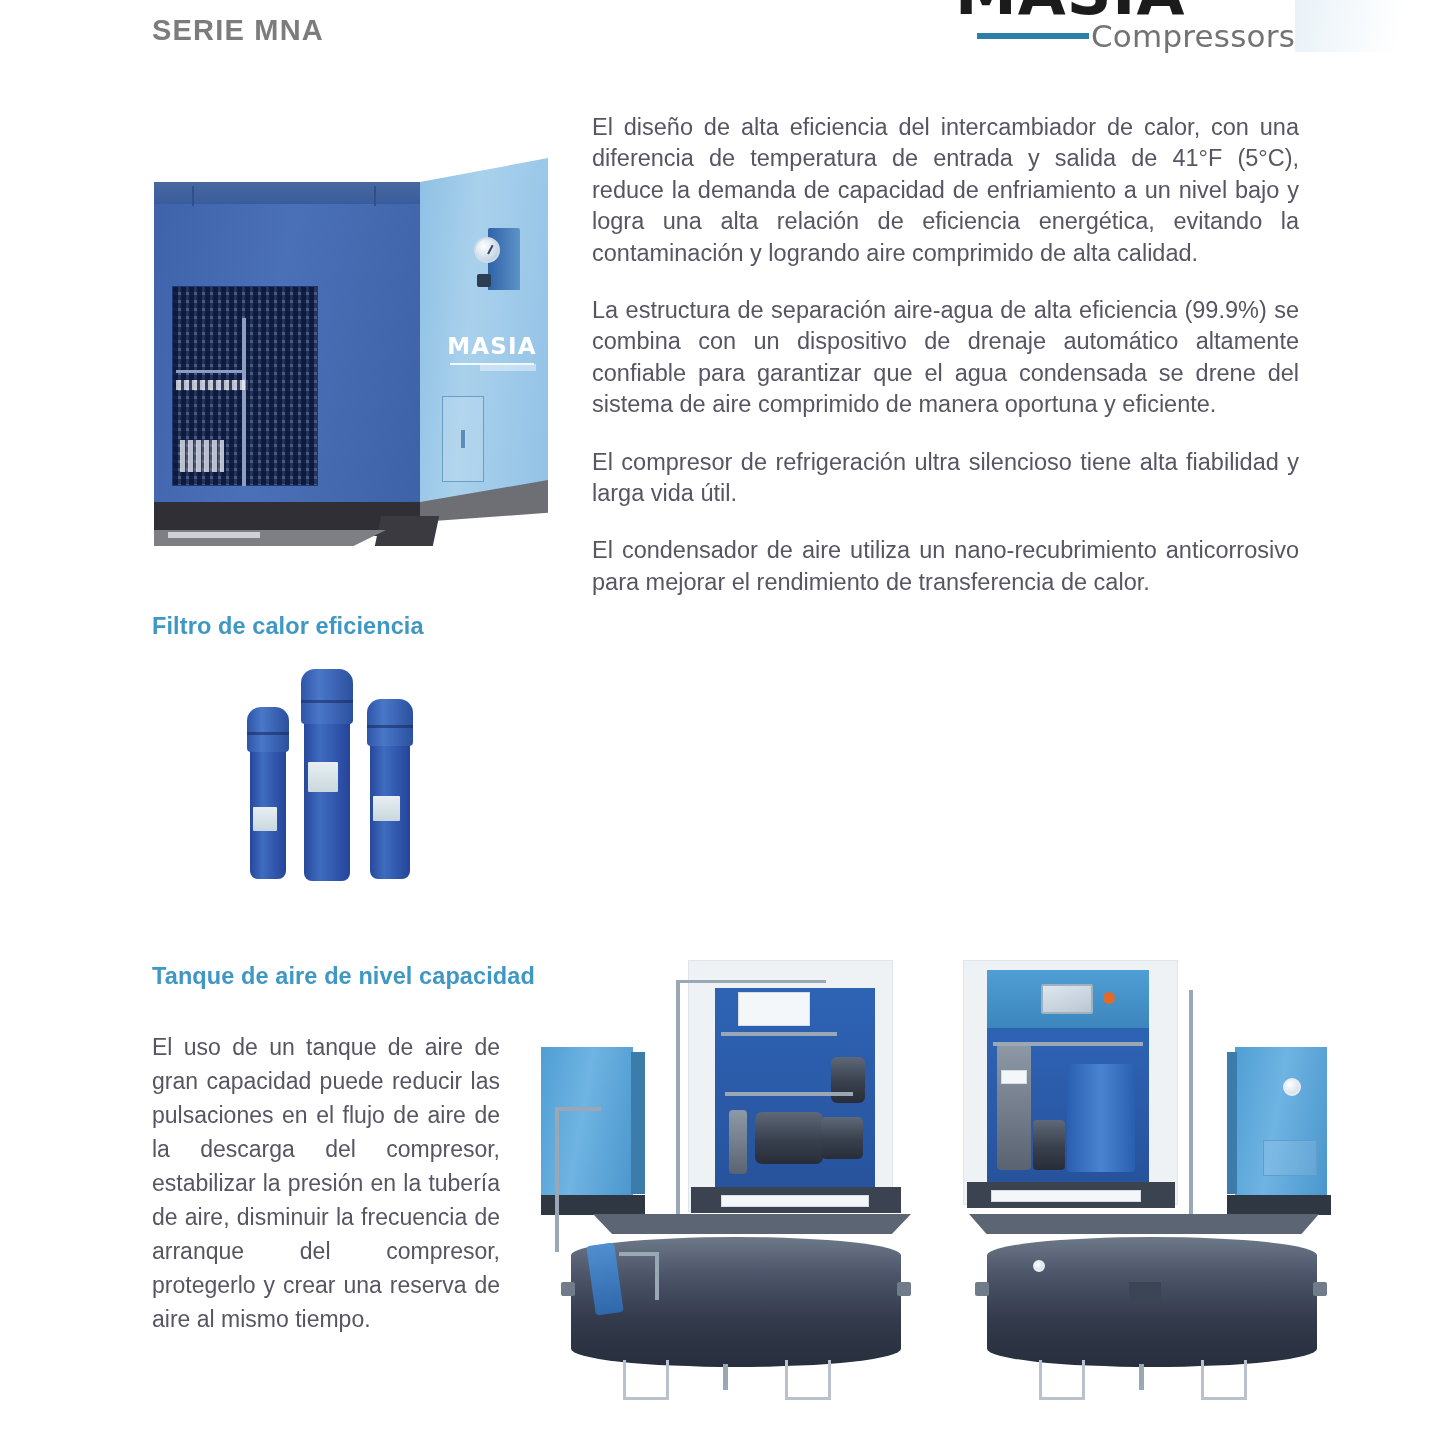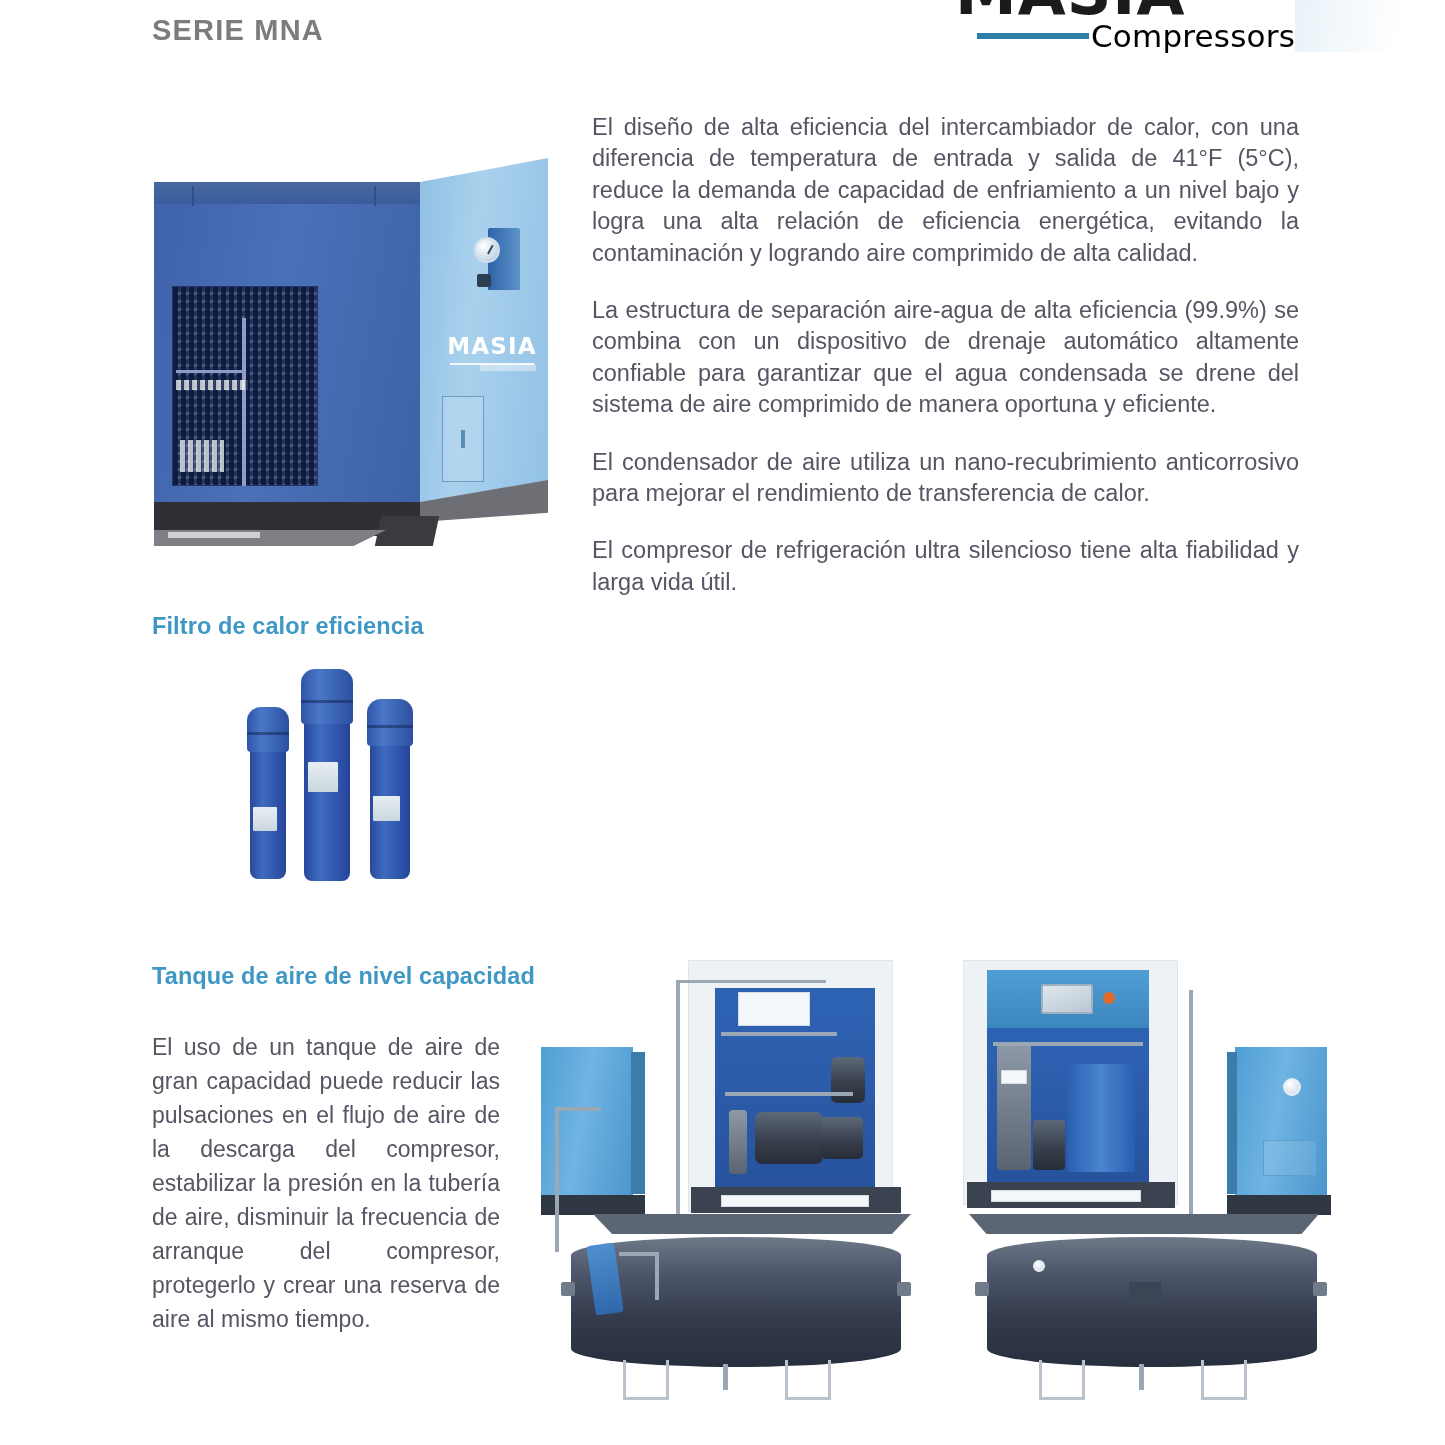--- a/index.html
+++ b/index.html
@@ -22,21 +22,21 @@
     width: 340px; text-align: left;
   }
   .logo-word {
     font-size: 62px; font-weight: bold; letter-spacing: 1px;
     color: #1b1b1b; line-height: 58px;
     font-family: "DejaVu Sans", sans-serif;
   }
   .logo-sub { display: flex; align-items: center; margin-top: -4px; padding-left: 22px; }
   .logo-rule { width: 120px; height: 6px; background: #2d7fa8; margin-right: 2px; }
   .logo-sub-text {
-    font-size: 31px; color: #000000; letter-spacing: 0.2px;
+    font-size: 31px; color: #737373; letter-spacing: 0.2px;
     font-family: "DejaVu Sans", sans-serif;
   }
   .logo-fade {
     position: absolute; left: 1295px; top: 0; width: 150px; height: 52px;
     background: linear-gradient(100deg, #e9f2f8 0%, #ffffff 70%);
   }
 
   
   .sec-heading {
     position: absolute;
@@ -215,22 +215,22 @@
       <span class="logo-sub-text">Compressors</span>
     </div>
   </div>
 
   <div class="sec-heading" id="h-filter">Filtro de calor eficiencia</div>
   <div class="sec-heading" id="h-tank">Tanque de aire de nivel capacidad</div>
 
   <div class="body-col" id="col-right">
     <p>El diseño de alta eficiencia del intercambiador de calor, con una diferencia de temperatura de entrada y salida de 41°F (5°C), reduce la demanda de capacidad de enfriamiento a un nivel bajo y logra una alta relación de eficiencia energética, evitando la contaminación y logrando aire comprimido de alta calidad.</p>
     <p>La estructura de separación aire-agua de alta eficiencia (99.9%) se combina con un dispositivo de drenaje automático altamente confiable para garantizar que el agua condensada se drene del sistema de aire comprimido de manera oportuna y eficiente.</p>
+    <p>El compresor de refrigeración ultra silencioso tiene alta fiabilidad y larga vida útil.</p>
     <p>El condensador de aire utiliza un nano-recubrimiento anticorrosivo para mejorar el rendimiento de transferencia de calor.</p>
-    <p>El compresor de refrigeración ultra silencioso tiene alta fiabilidad y larga vida útil.</p>
   </div>
 
   <div class="body-col" id="col-left-tank">
     <p>El uso de un tanque de aire de gran capacidad puede reducir las pulsaciones en el flujo de aire de la descarga del compresor, estabilizar la presión en la tubería de aire, disminuir la frecuencia de arranque del compresor, protegerlo y crear una reserva de aire al mismo tiempo.</p>
   </div>
 
   <div class="dryer">
     <div class="side"></div>
     <div class="front"></div>
     <div class="front-top"></div>

